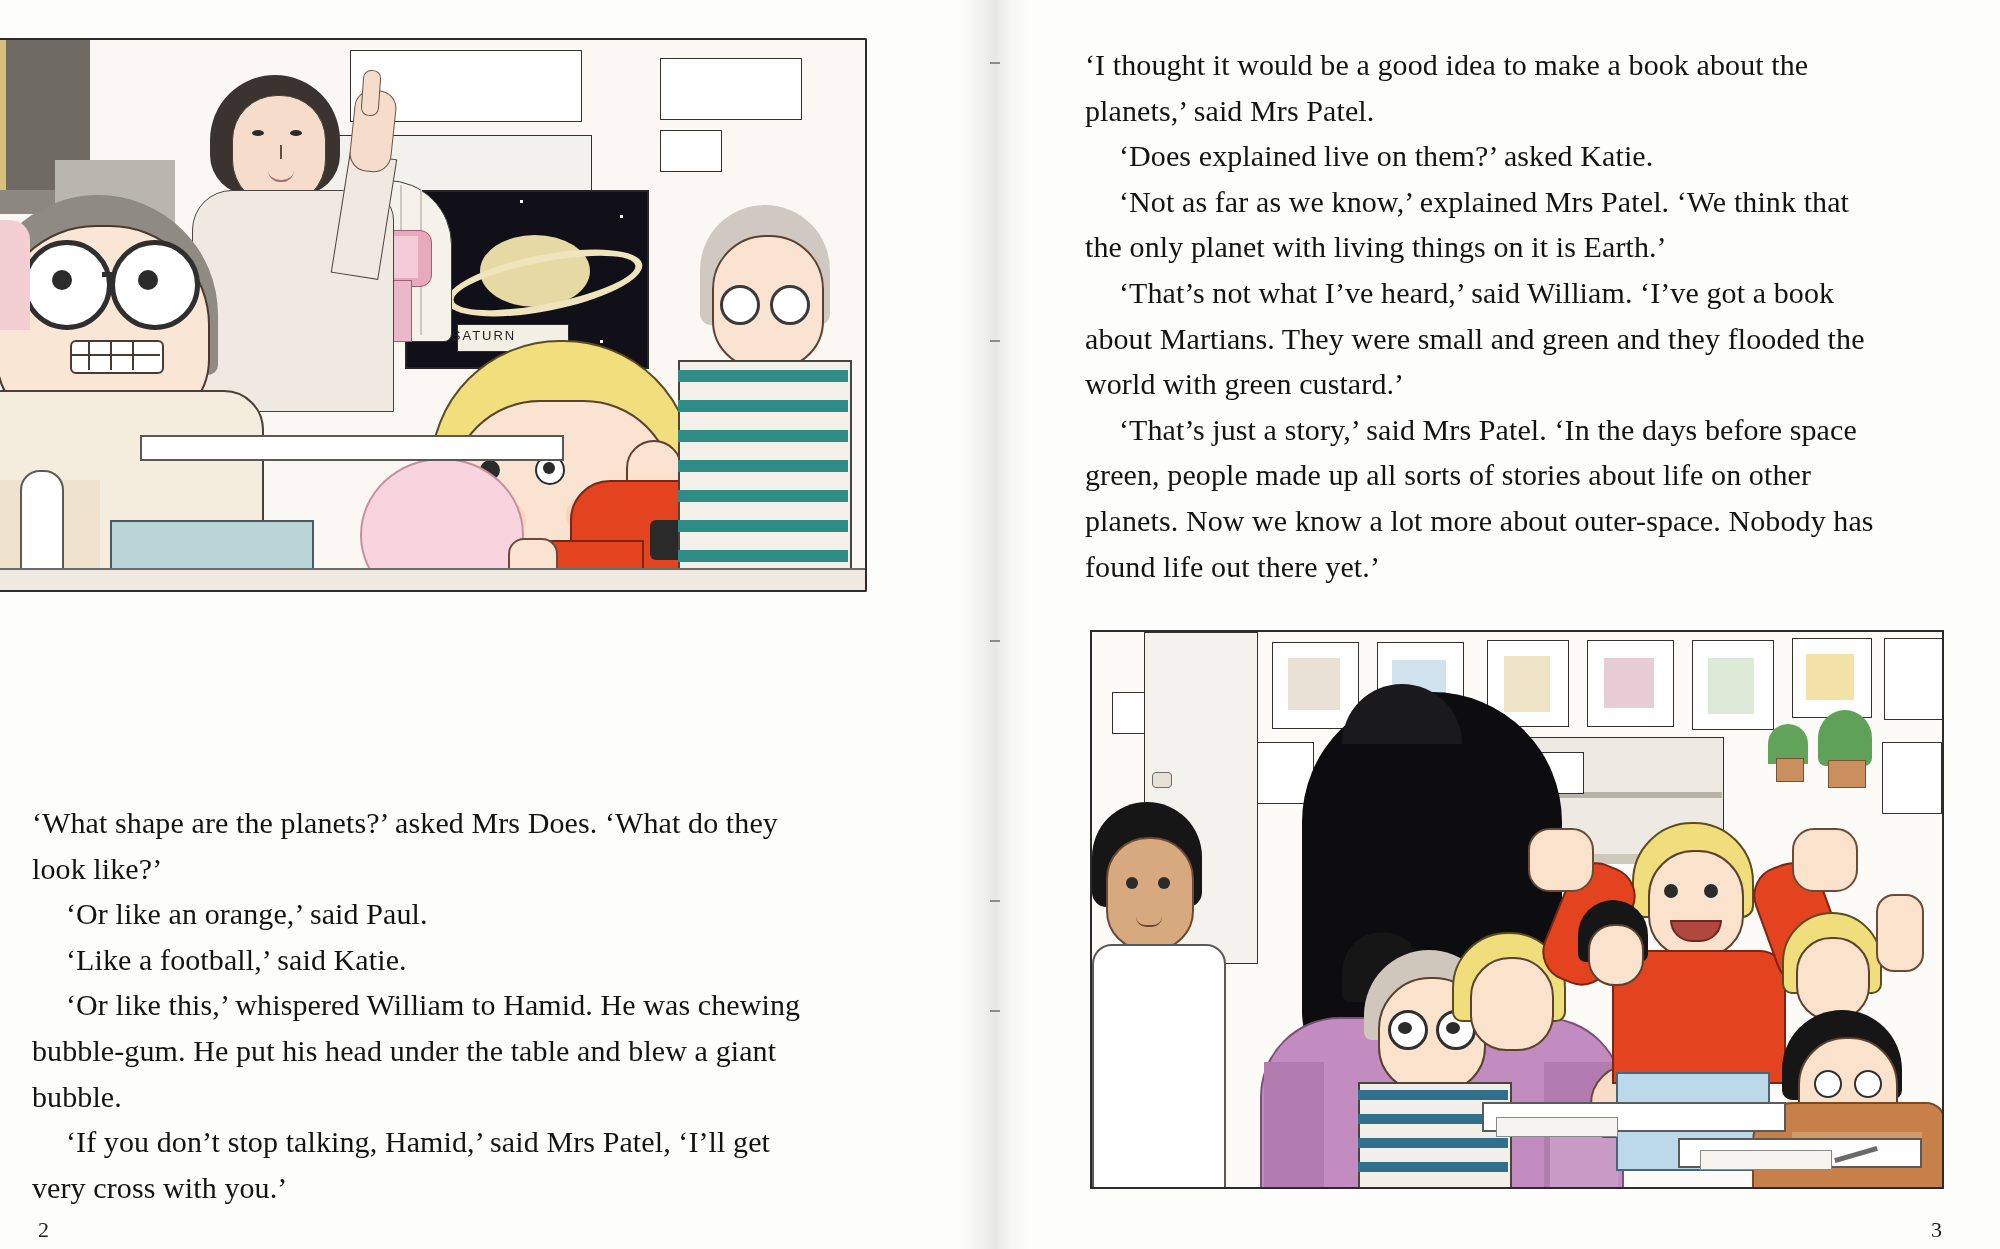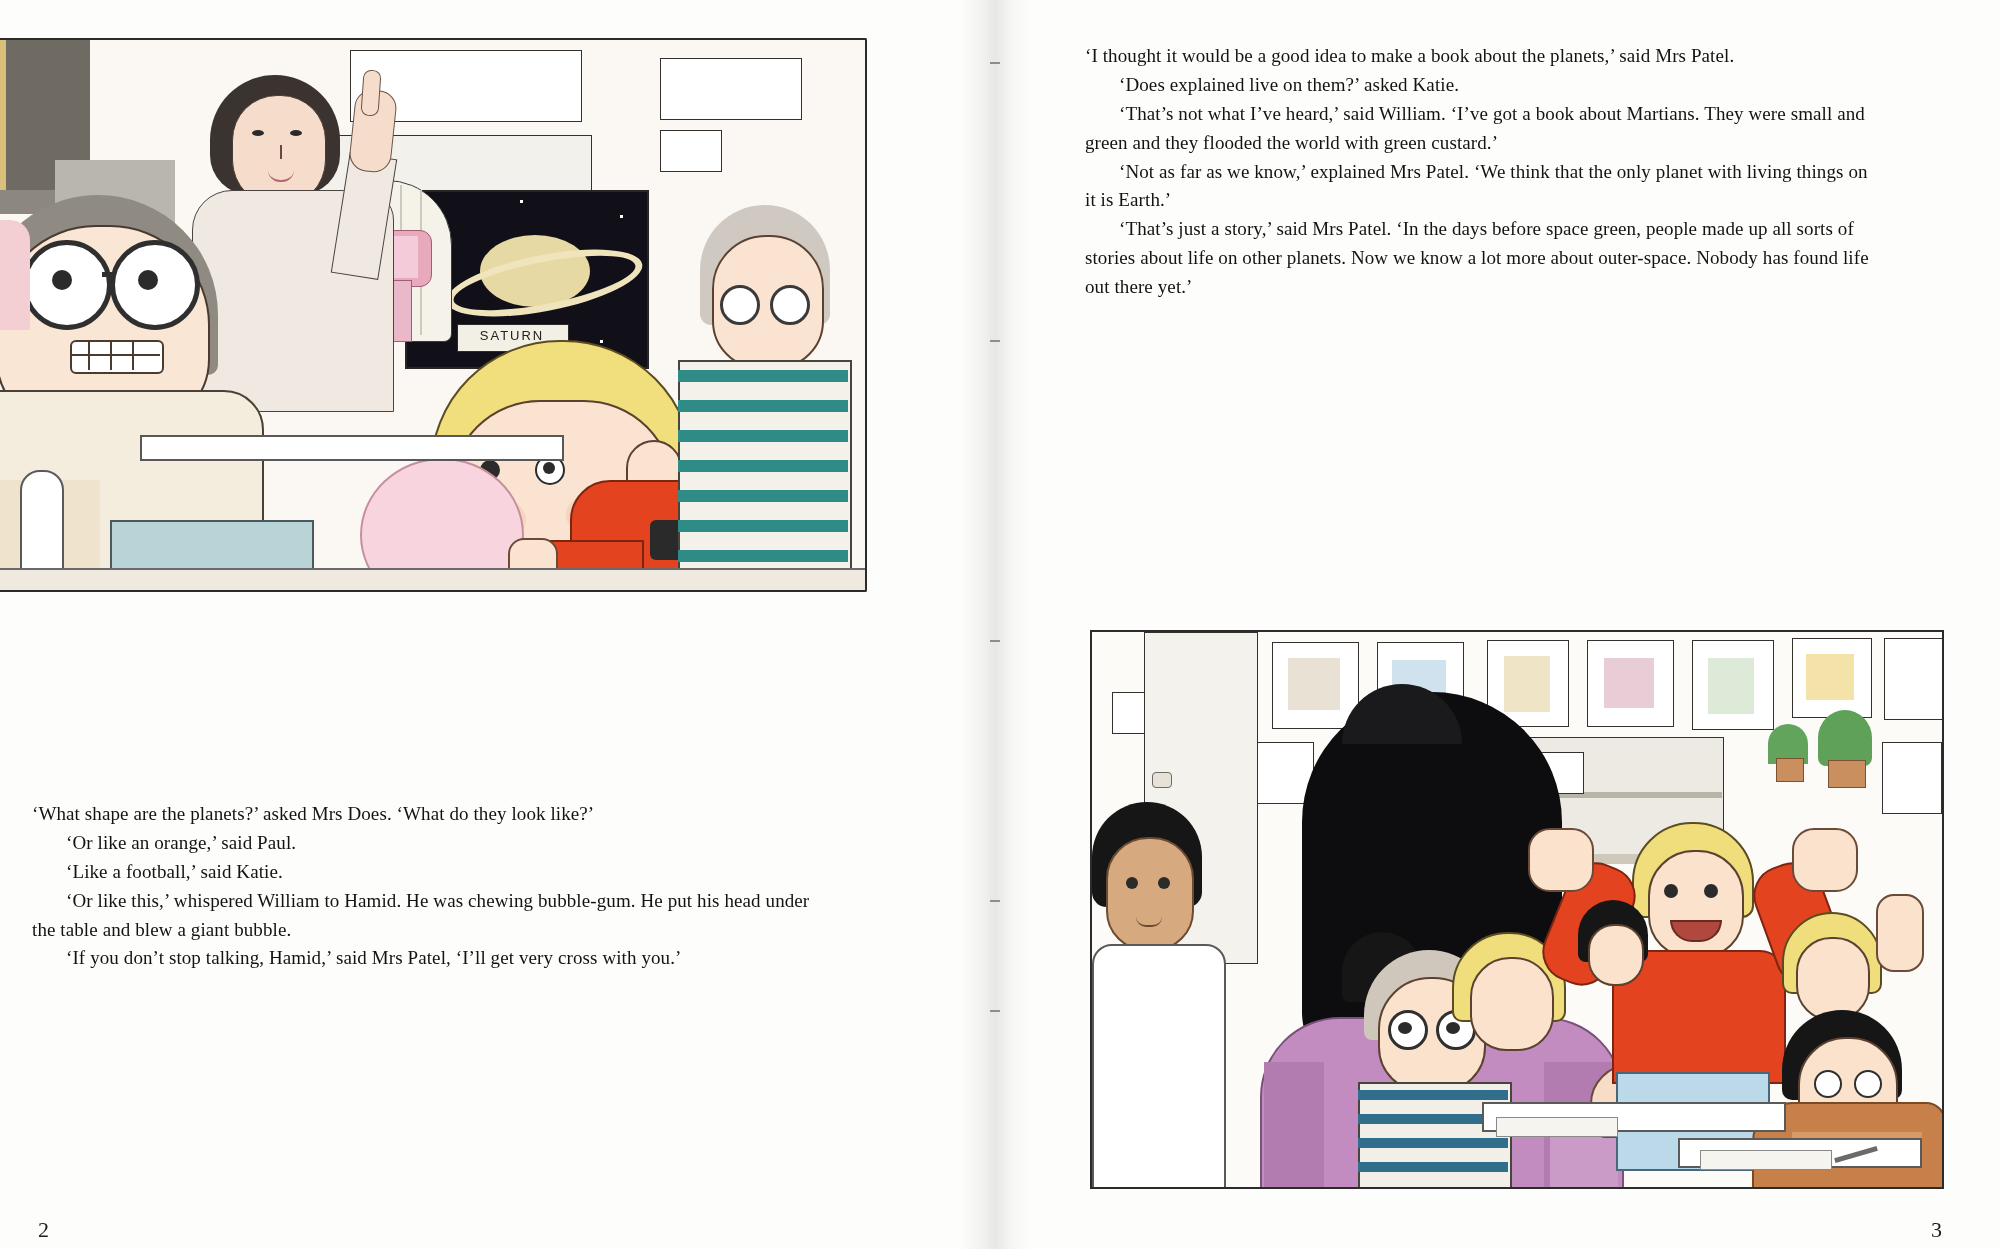--- a/index.html
+++ b/index.html
@@ -77,21 +77,21 @@
   }
 
   
   .sh { position: absolute; }
   .ink { border: 2px solid #262626; }
   .thin { border: 1.5px solid #33302e; }
 
   
   .textblock {
     position: absolute;
-    font-size: 19px;
+    font-size: 30px;
     line-height: 1.52;
     letter-spacing: .1px;
     color: #131313;
   }
   .textblock p { margin: 0; }
   .textblock p.ind { text-indent: 34px; }
   .left-text {
     left: 32px;
     top: 800px;
     width: 790px;
@@ -129,21 +129,21 @@
 
       <div class="sh" style="left:0;top:0;width:130px;height:160px;background:#6f6a62;"></div>
       <div class="sh" style="left:30px;top:0;width:16px;height:150px;background:#d8c07a;"></div>
       <div class="sh" style="left:0;top:150px;width:150px;height:24px;background:#8d887f;"></div>
       <div class="sh" style="left:95px;top:120px;width:120px;height:120px;background:#b9b6ae;"></div>
 
       <div class="sh ink" style="left:445px;top:150px;width:240px;height:175px;background:#111018;"></div>
       <div class="sh" style="left:520px;top:195px;width:110px;height:72px;border-radius:50%;background:#e7d9a4;"></div>
       <div class="sh" style="left:485px;top:215px;width:185px;height:42px;border-radius:50%;border:7px solid #efe4bb;transform:rotate(-11deg);"></div>
       <div class="sh" style="left:497px;top:284px;width:110px;height:26px;background:#f2efe4;border:1.5px solid #2b2b2b;"></div>
-      <div class="sh" style="left:500px;top:288px;width:104px;height:18px;color:#222;font-family:'Liberation Sans',sans-serif;font-size:13px;letter-spacing:2px;text-align:center;">SATURN</div>
+      <div class="sh" style="left:472px;top:288px;width:104px;height:18px;color:#222;font-family:'Liberation Sans',sans-serif;font-size:13px;letter-spacing:2px;text-align:center;">SATURN</div>
 
       <div class="sh" style="left:470px;top:170px;width:3px;height:3px;background:#fff;"></div>
       <div class="sh" style="left:660px;top:175px;width:3px;height:3px;background:#fff;"></div>
       <div class="sh" style="left:640px;top:300px;width:3px;height:3px;background:#fff;"></div>
       <div class="sh" style="left:475px;top:265px;width:3px;height:3px;background:#fff;"></div>
       <div class="sh" style="left:560px;top:160px;width:3px;height:3px;background:#fff;"></div>
 
       <div class="sh" style="left:360px;top:140px;width:130px;height:160px;background:#f5f2ea;border:1.5px solid #3a3a3a;border-radius:65px 65px 8px 8px;"></div>
       <div class="sh" style="left:380px;top:150px;width:2px;height:145px;background:#cfc9bd;"></div>
       <div class="sh" style="left:400px;top:145px;width:2px;height:150px;background:#cfc9bd;"></div>
@@ -242,22 +242,22 @@
     <i style="top:640px;"></i>
     <i style="top:900px;"></i>
     <i style="top:1010px;"></i>
   </div>
 
   <div class="page page-right">
 
     <div class="textblock right-text">
       <p>‘I thought it would be a good idea to make a book about the planets,’ said Mrs Patel.</p>
       <p class="ind">‘Does explained live on them?’ asked Katie.</p>
+      <p class="ind">‘Not as far as we know,’ explained Mrs Patel. ‘We think that the only planet with living things on it is Earth.’</p>
       <p class="ind">‘That’s not what I’ve heard,’ said William. ‘I’ve got a book about Martians. They were small and green and they flooded the world with green custard.’</p>
-      <p class="ind">‘Not as far as we know,’ explained Mrs Patel. ‘We think that the only planet with living things on it is Earth.’</p>
       <p class="ind">‘That’s just a story,’ said Mrs Patel. ‘In the days before space green, people made up all sorts of stories about life on other planets. Now we know a lot more about outer-space. Nobody has found life out there yet.’</p>
     </div>
 
     <div class="illus illus2">
       <div class="sh" style="left:0;top:0;width:850px;height:555px;background:#fdfbf7;"></div>
 
       <div class="sh thin" style="left:180px;top:10px;width:85px;height:85px;background:#ffffff;"></div>
       <div class="sh" style="left:196px;top:26px;width:52px;height:52px;background:#e9e2d4;"></div>
       <div class="sh thin" style="left:285px;top:10px;width:85px;height:85px;background:#ffffff;"></div>
       <div class="sh" style="left:300px;top:28px;width:54px;height:50px;background:#cfe2ee;"></div>

